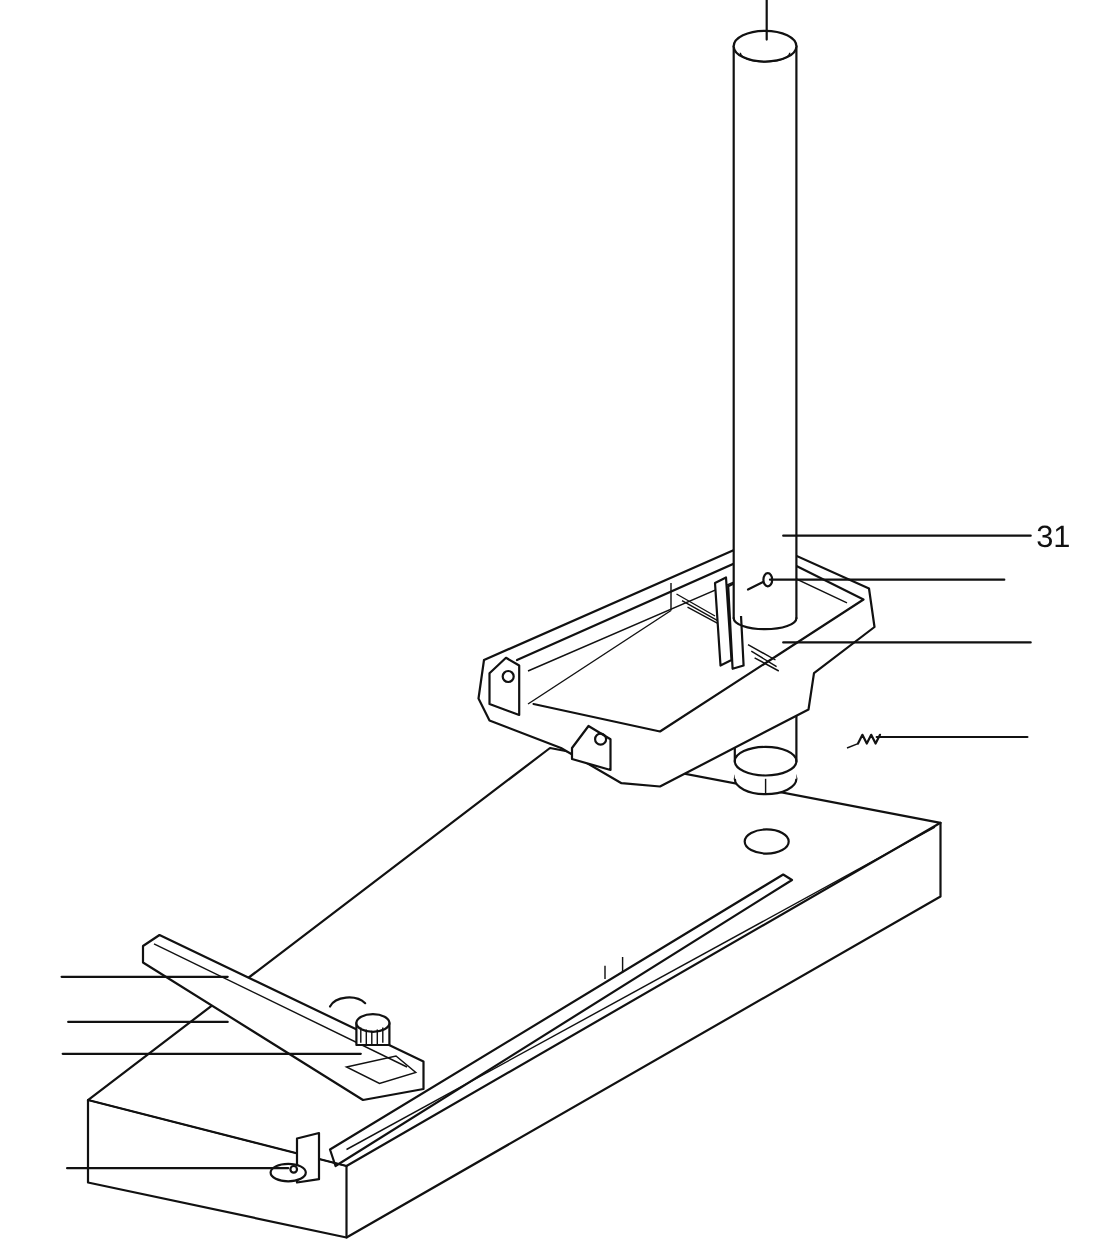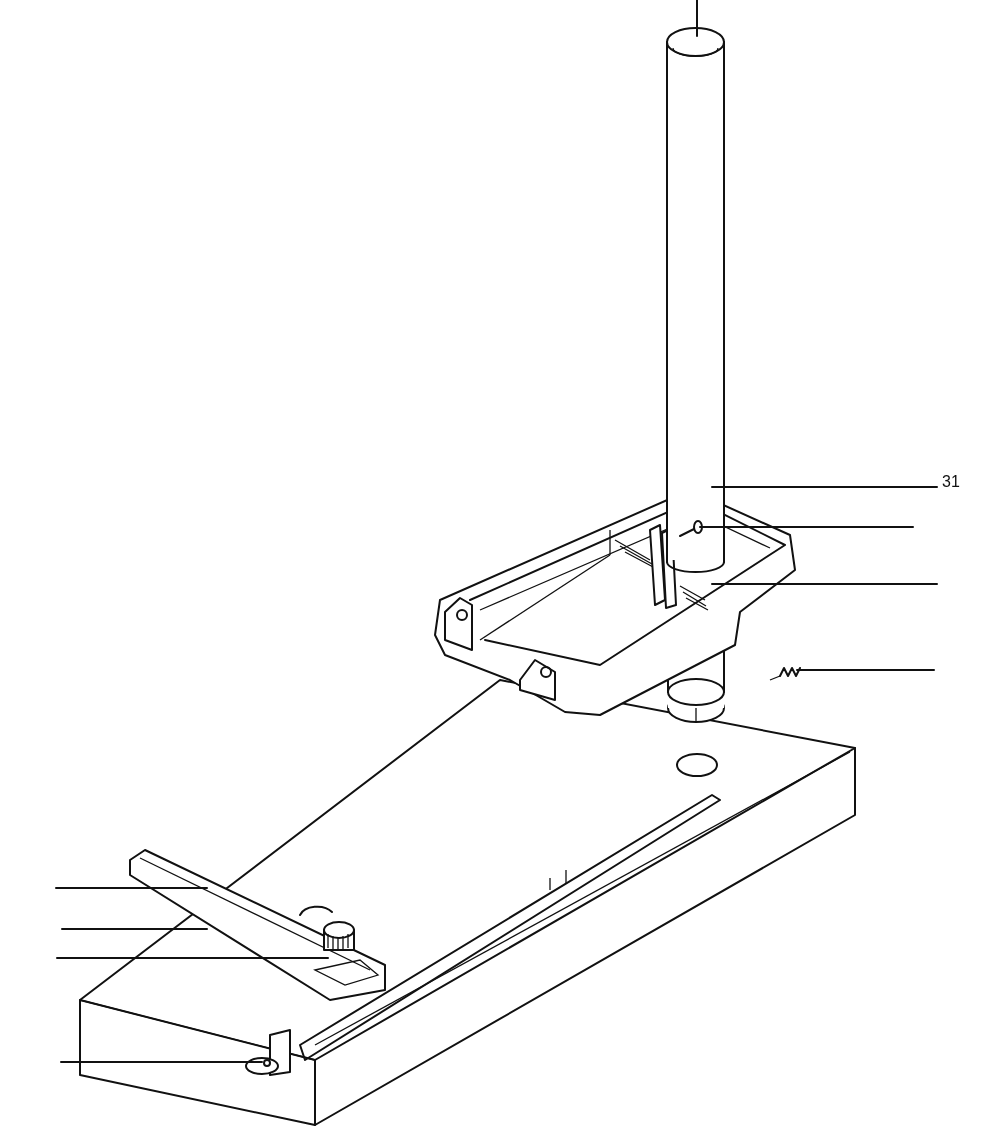--- a/index.html
+++ b/index.html
@@ -1,18 +1,18 @@
 <!DOCTYPE html>
 <html><head>
 <meta charset="utf-8">
 <style>
   html, body { margin: 0; padding: 0; background: #ffffff; }
   body { width: 1000px; height: 1140px; position: relative; overflow: hidden; font-family: "Liberation Sans", sans-serif; }
   svg.drawing { position: absolute; left: 0; top: 0; }
-  .callout { position: absolute; font-size: 16px; color: #111; line-height: 1; }
+  .callout { position: absolute; font-size: 28px; color: #111; line-height: 1; }
   .stroke { stroke: #111; fill: none; stroke-width: 2; stroke-linejoin: round; stroke-linecap: round; }
   .thin { stroke: #111; fill: none; stroke-width: 1.3; }
   .white { fill: #ffffff; }
 </style>
 </head>
 <body>
 
 <svg class="drawing" width="1000" height="1140" viewBox="0 0 1000 1140">
 
   <g>

